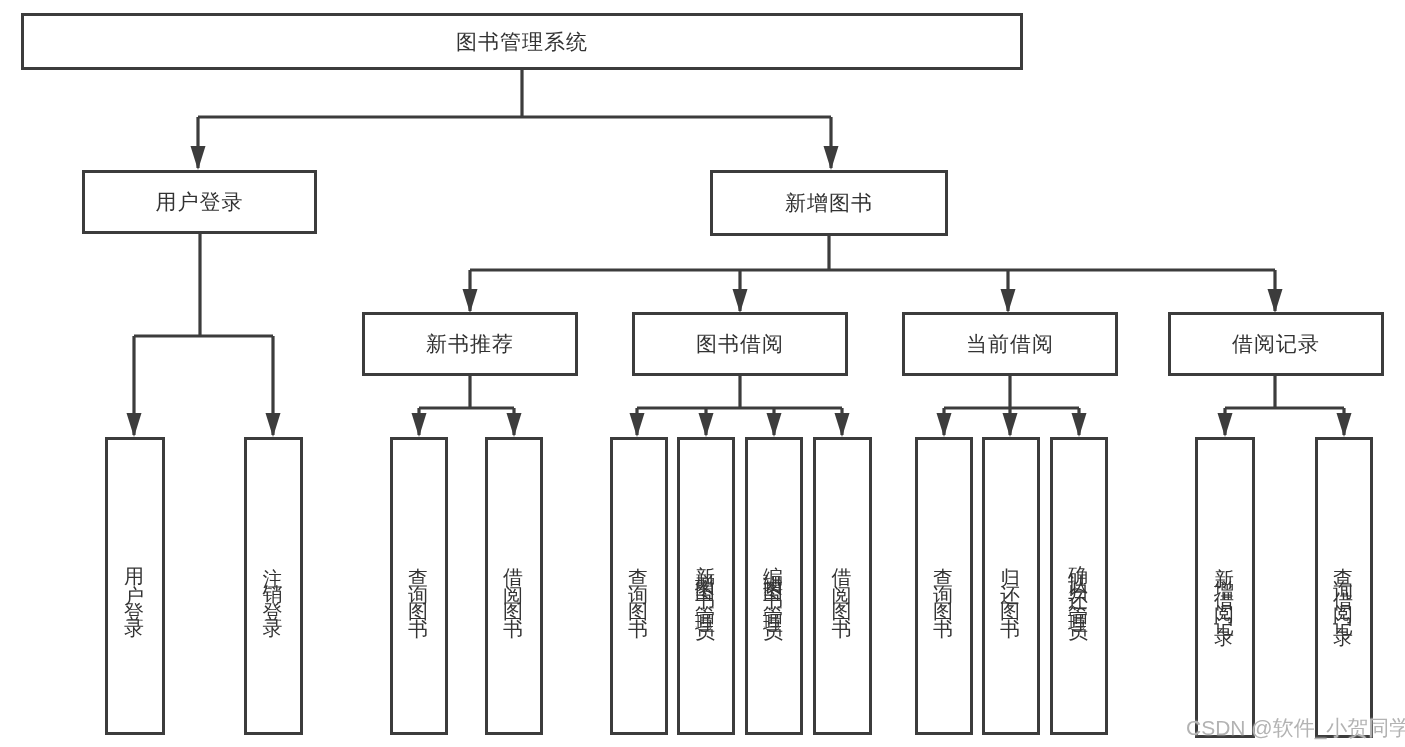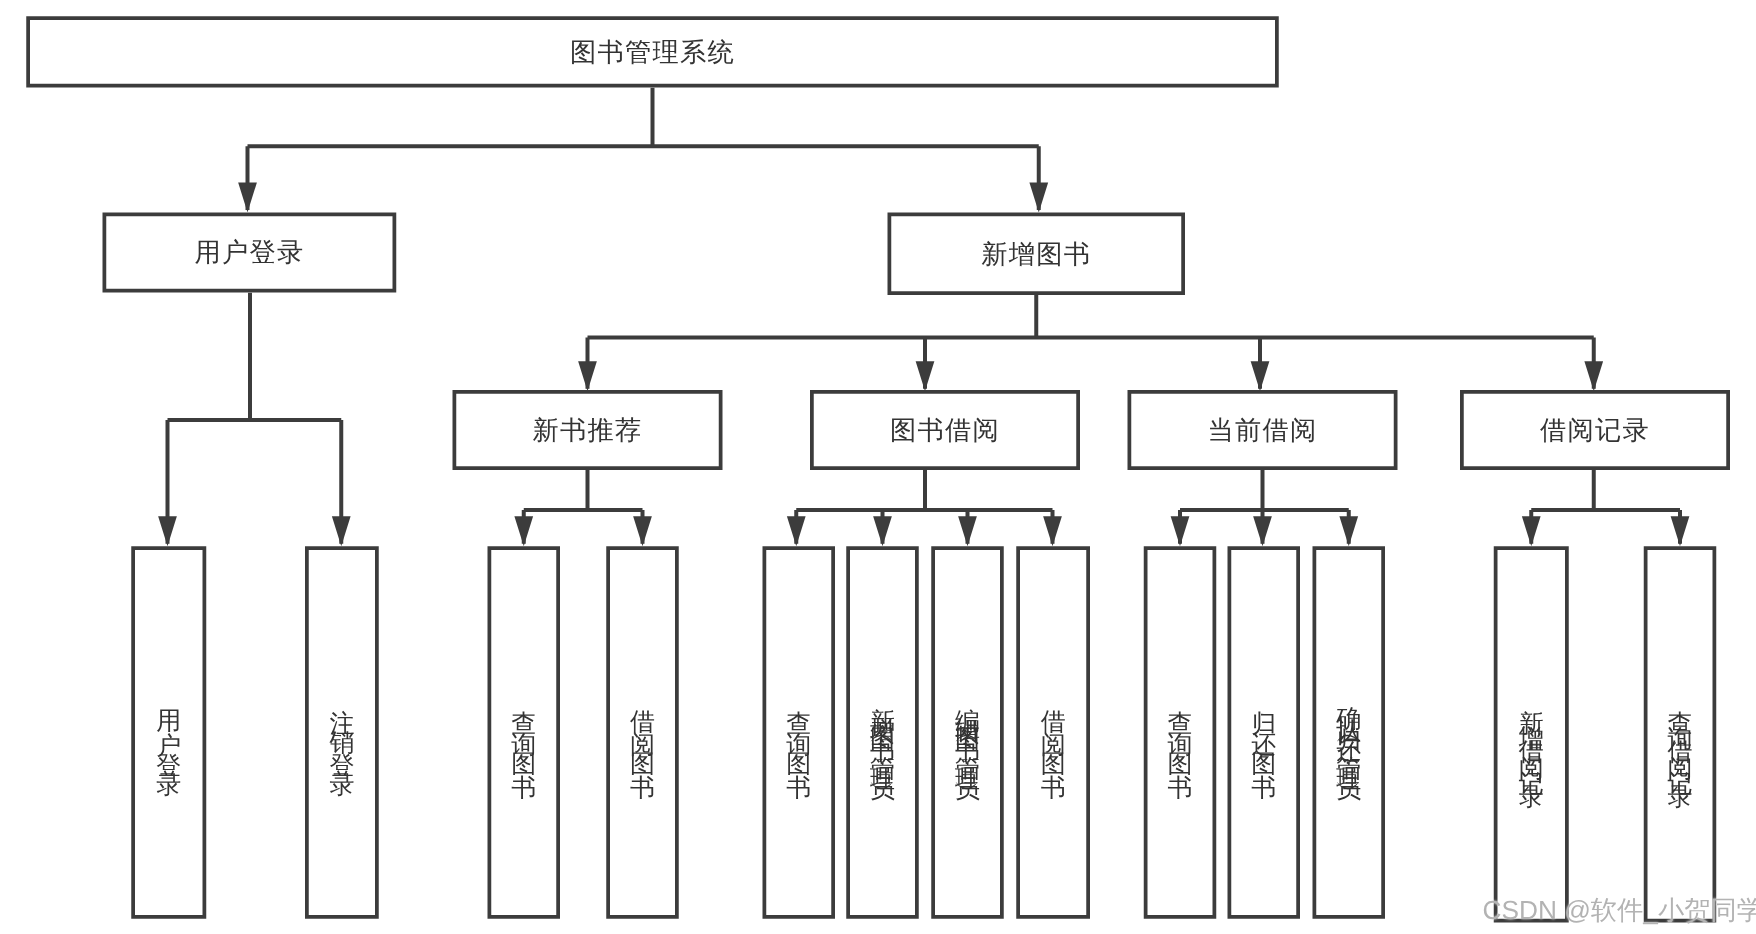--- a/index.html
+++ b/index.html
@@ -21,21 +21,21 @@
   }
   .h-node{font-size:21px;letter-spacing:1px;}
   
   #n-root{left:21px;top:13px;width:1002px;height:57px;}
   
   #n-user{left:82px;top:170px;width:235px;height:64px;}
   #n-book{left:710px;top:170px;width:238px;height:66px;}
   
   .l3{top:312px;height:64px;}
   #n-newbooks{left:362px;width:216px;}
-  #n-borrow{left:632px;width:216px;margin-left:16px;}
+  #n-borrow{left:632px;width:216px;}
   #n-current{left:902px;width:216px;}
   #n-records{left:1168px;width:216px;}
   
   .col{top:437px;height:298px;width:58px;}
   .v-label{
     writing-mode:vertical-rl;
     text-orientation:mixed;
     font-size:20px;
     color:#333333;
     white-space:nowrap;

